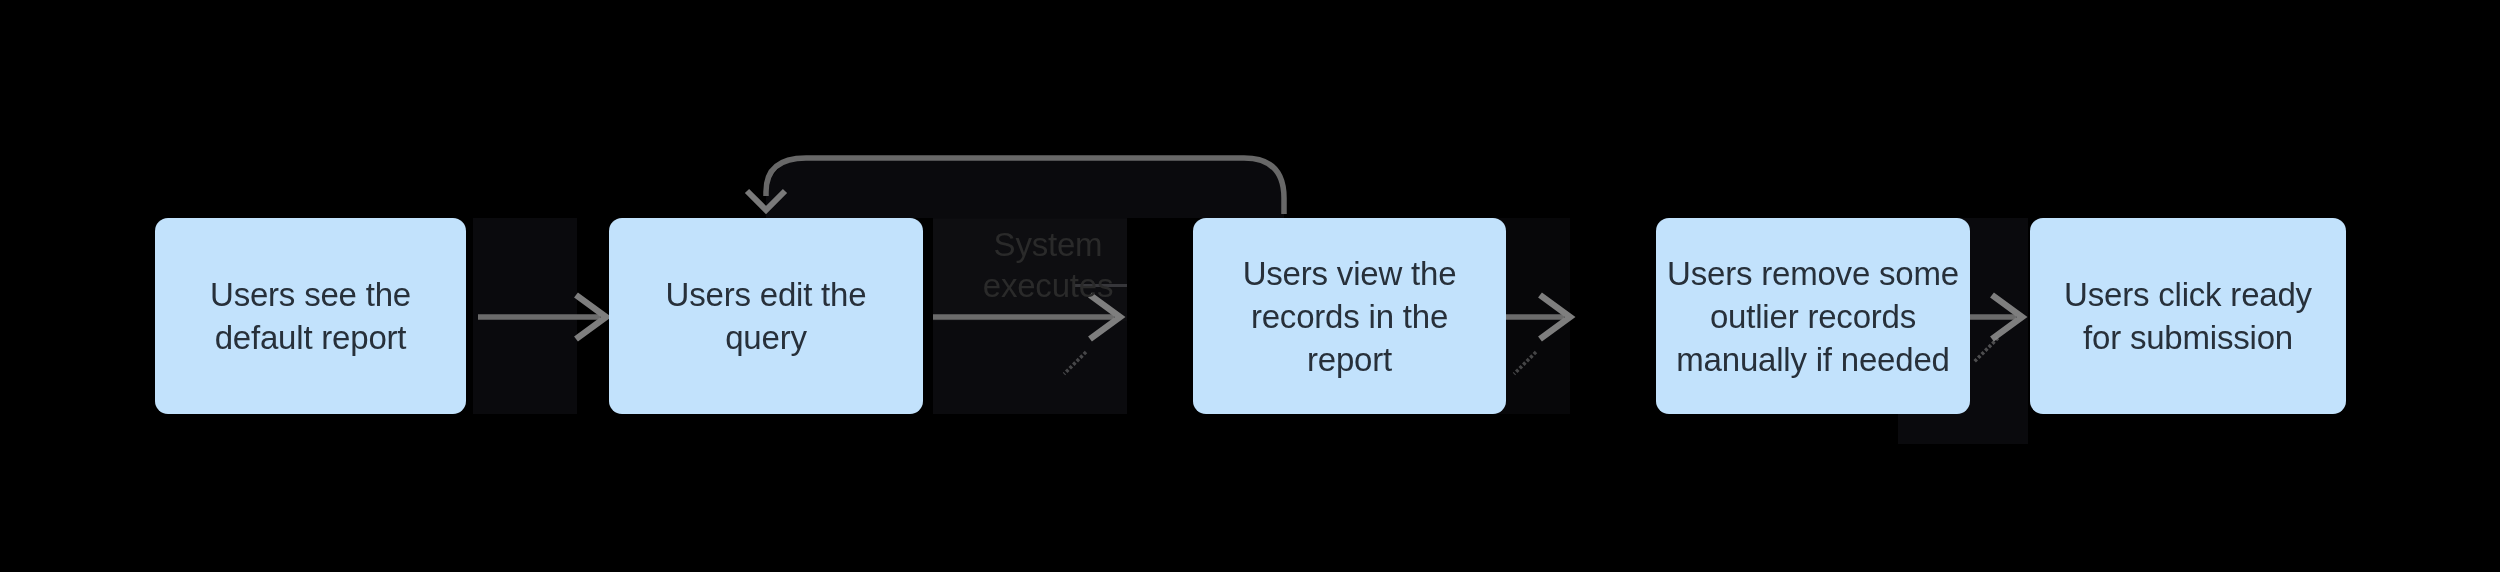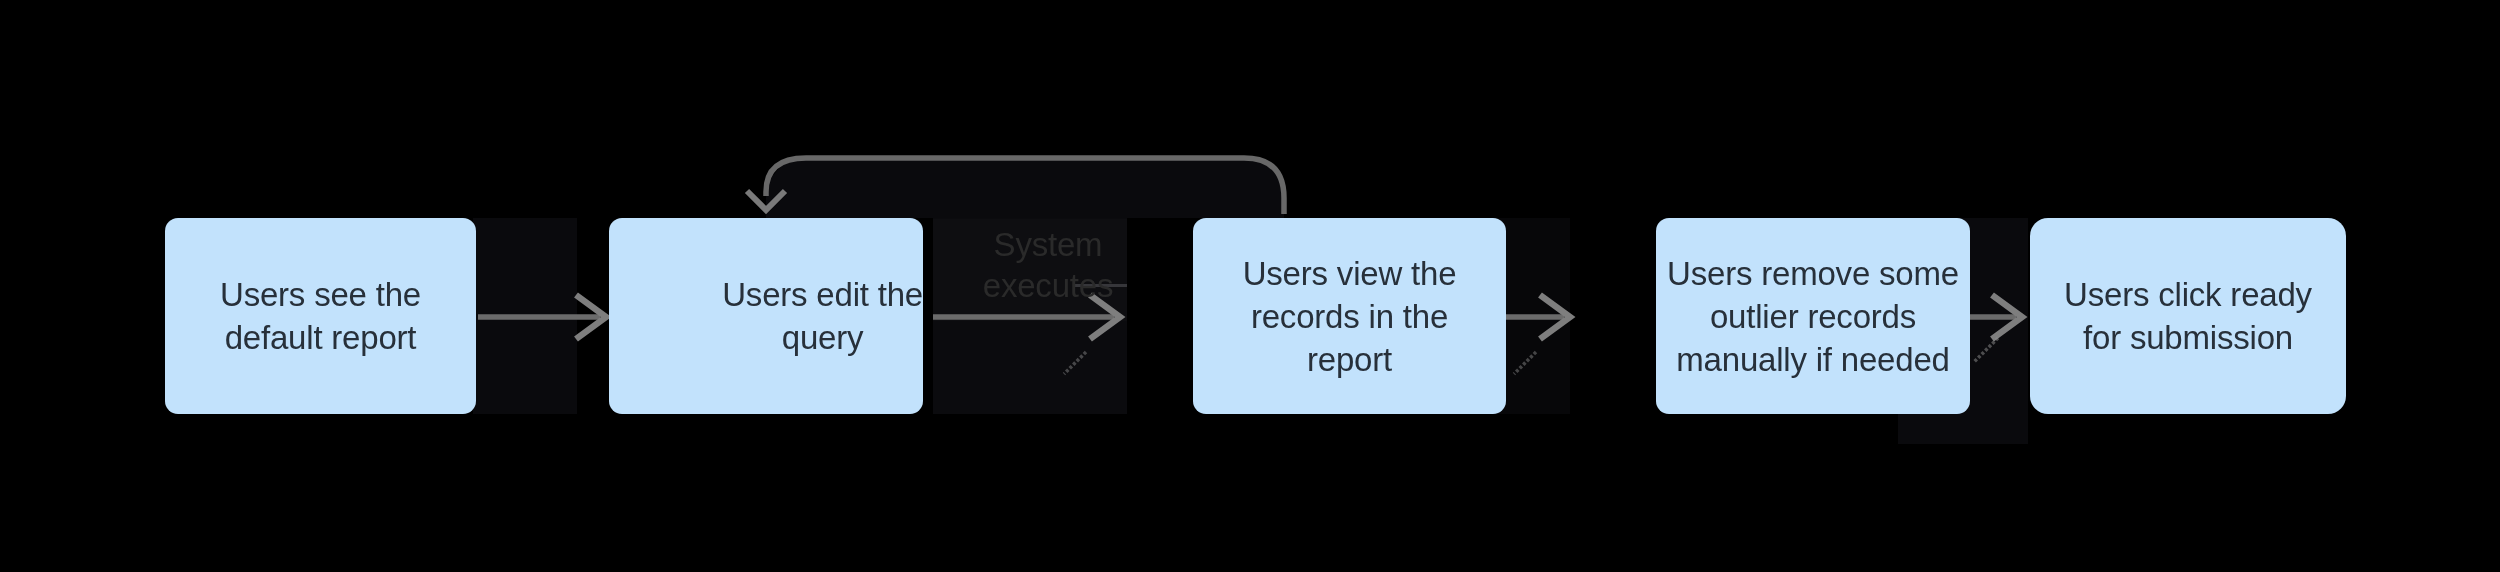--- a/index.html
+++ b/index.html
@@ -118,39 +118,39 @@
       <polyline points="1992,295 2022,317 1992,339" fill="none" stroke="#7e7e7e" stroke-width="6.5" stroke-linejoin="miter"></polyline>
       <line x1="1998" y1="338" x2="1974" y2="362" stroke="#8f8f8f" stroke-width="3.5" opacity="0.5" stroke-dasharray="3 2"></line>
     </g>
 
     <g>
       <path d="M1284 214 L1284 198 Q1284 158 1244 158 L806 158 Q766 158 766 192 L766 196" fill="none" stroke="#686868" stroke-width="5.5"></path>
       <polyline points="747,191 766,210 785,191" fill="none" stroke="#7a7a7a" stroke-width="6" stroke-linejoin="miter"></polyline>
     </g>
   </svg>
 
-  <div class="node" style="left:165px; width:311px;">
+  <div class="node" style="left:155px; width:311px;">
     <span class="node-label">Users see the
 default report</span>
   </div>
-  <div class="node" style="left:609px; width:314px;justify-content:flex-end;">
+  <div class="node" style="left:609px; width:314px;">
     <span class="node-label">Users edit the
 query</span>
   </div>
   <div class="node" style="left:1193px; width:313px;">
     <span class="node-label">Users view the
 records in the
 report</span>
   </div>
   <div class="node" style="left:1656px; width:314px;">
     <span class="node-label">Users remove some
 outlier records
 manually if needed</span>
   </div>
-  <div class="node" style="left:2030px; width:316px;border-radius:18px;">
+  <div class="node" style="left:2030px; width:316px;">
     <span class="node-label">Users click ready
 for submission</span>
   </div>
 
   <div class="edge-label">System
 executes</div>
 
 </div>
 
 </body></html>

